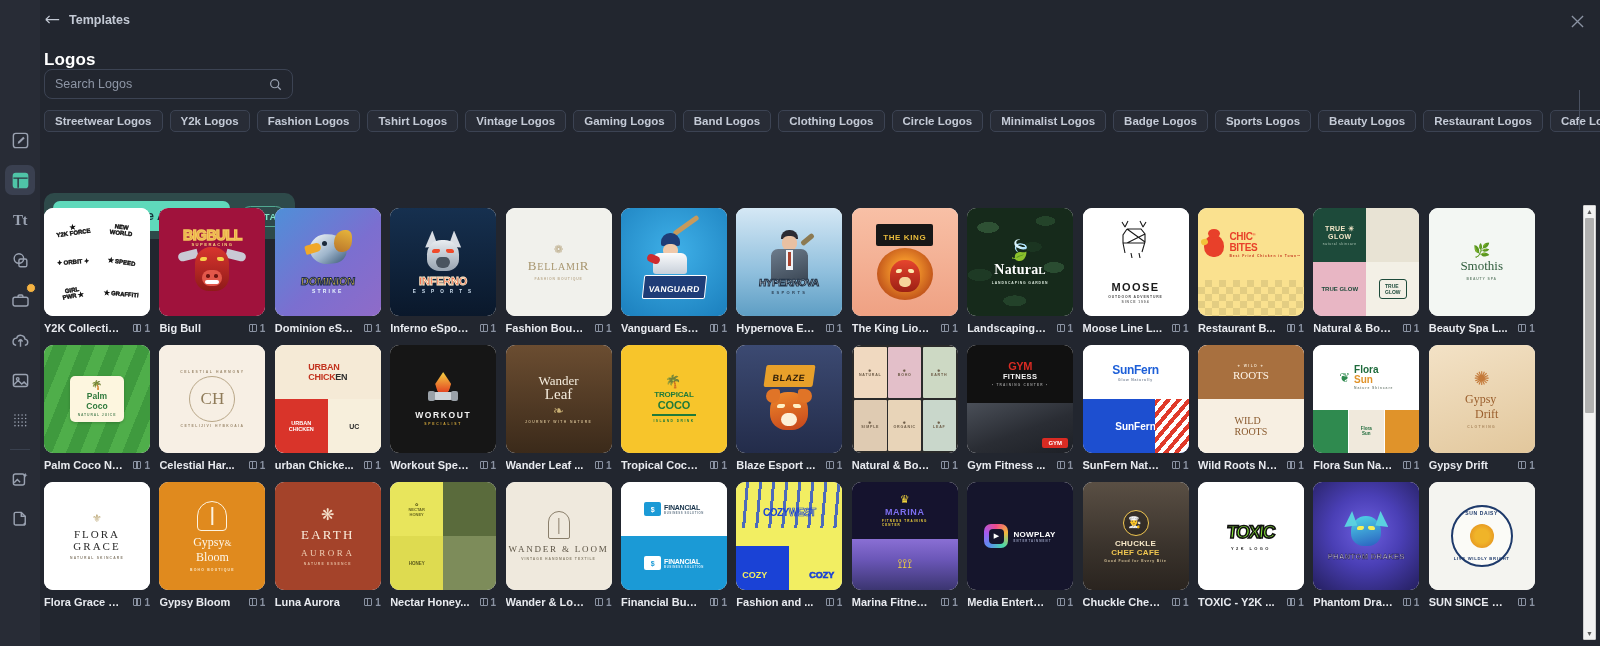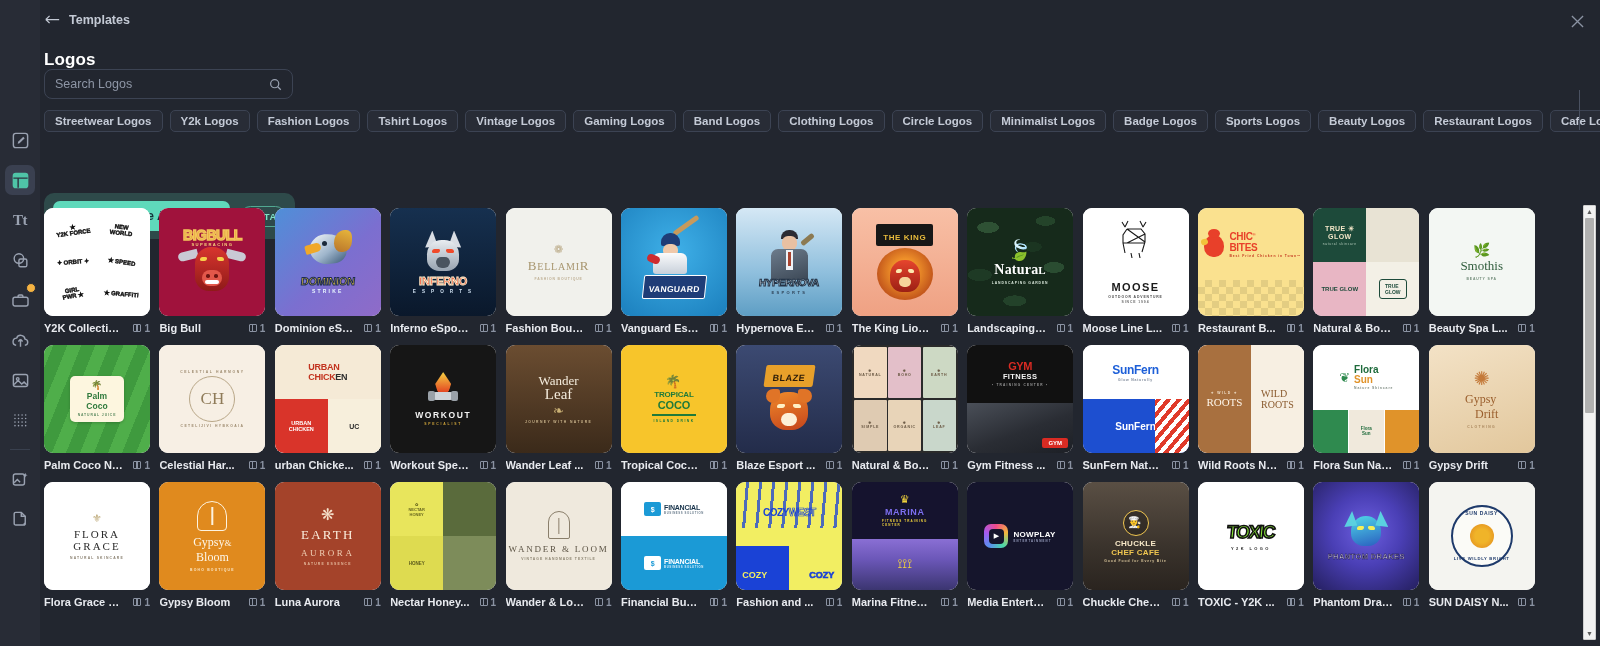--- a/index.html
+++ b/index.html
@@ -910,21 +910,21 @@
        <div class="cname">SunFern Natu...</div>
        <div class="pcount">
          <span class="pg"></span>
          <span>1</span>
        </div>
      </div>
         </div>
         <div class="card">
           <div class="thumb">
             <div class="fill" style="background:#fff"></div>
-      <div class="fill" style="display:flex;flex-direction:row">
+      <div class="fill" style="display:flex;flex-direction:column">
         <div style="flex:1;background:#a8703f;display:flex;flex-direction:column;align-items:center;justify-content:center">
           <div class="tiny" style="color:#f0e0cb;letter-spacing:1.4px">✦ WILD ✦</div>
           <div class="serif" style="font-size:11px;color:#fdf4e8;margin-top:1px">ROOTS</div>
         </div>
         <div style="flex:1;background:#f7efe2;display:flex;flex-direction:column;align-items:center;justify-content:center">
           <div class="serif" style="font-size:10px;color:#8a5a2e">WILD<br>ROOTS</div>
         </div>
       </div>
           </div>
      <div class="meta">
@@ -1232,21 +1232,21 @@
         <div style="position:relative;width:62px;height:62px;border-radius:50%;border:2px solid #1e3a6b;display:flex;align-items:center;justify-content:center;background:#fbfbf7">
           <div style="position:absolute;top:3px;font:800 5px 'Liberation Sans',sans-serif;color:#1e3a6b;letter-spacing:.6px">SUN DAISY</div>
           <div style="width:24px;height:24px;border-radius:50%;background:radial-gradient(circle,#f0b429 40%,#e0851c 100%);position:relative">
             <div style="position:absolute;inset:-5px;background:conic-gradient(from 0deg,#f0b429 0 8%,transparent 8% 16%,#f0b429 16% 24%,transparent 24% 32%,#f0b429 32% 40%,transparent 40% 48%,#f0b429 48% 56%,transparent 56% 64%,#f0b429 64% 72%,transparent 72% 80%,#f0b429 80% 88%,transparent 88% 100%);border-radius:50%;z-index:-1"></div>
           </div>
           <div style="position:absolute;bottom:4px;font:800 4.2px 'Liberation Sans',sans-serif;color:#1e3a6b;letter-spacing:.7px">LIVE WILDLY BRIGHT</div>
         </div>
       </div>
           </div>
      <div class="meta">
-       <div class="cname">SUN DAISY N...</div>
+       <div class="cname">SUN SINCE N...</div>
        <div class="pcount">
          <span class="pg"></span>
          <span>1</span>
        </div>
      </div>
         </div>
       </div>
   </div>
 
   <div id="sbar">

